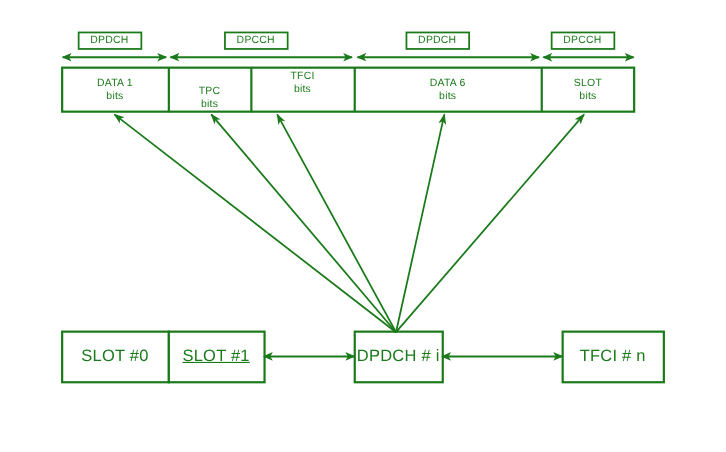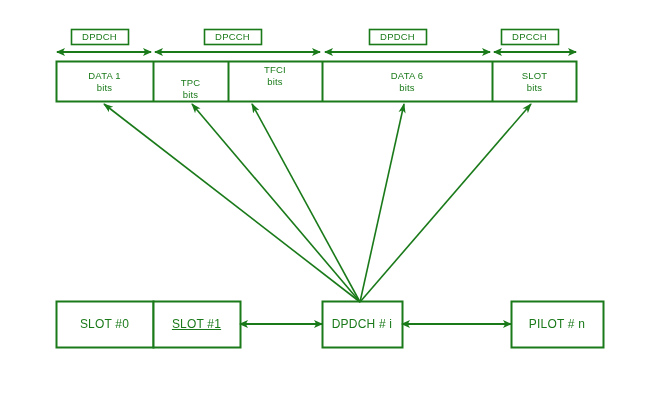--- a/index.html
+++ b/index.html
@@ -46,21 +46,21 @@
     font-size: 9.5px;
     color: #1a7a1a;
     display: flex;
     align-items: center;
     justify-content: center;
   }
   .slot-label {
     display: flex;
     align-items: center;
     justify-content: center;
-    font-size: 12px;
+    font-size: 15px;
     color: #1a7a1a;
   }
 </style>
 </head>
 <body>
 
 <div id="canvas">
 
   <svg id="vector-layer" viewBox="0 0 660 411" xmlns="http://www.w3.org/2000/svg">
     <defs>
@@ -134,16 +134,16 @@
         <span>SLOT</span>
         <span>bits</span>
       </div>
       <div class="lbl tag-label" style="left: 71px; top: 29px; width: 57px; height: 16px;">DPDCH</div>
       <div class="lbl tag-label" style="left: 204px; top: 29px; width: 57px; height: 16px;">DPCCH</div>
       <div class="lbl tag-label" style="left: 369px; top: 29px; width: 57px; height: 16px;">DPDCH</div>
       <div class="lbl tag-label" style="left: 501px; top: 29px; width: 57px; height: 16px;">DPCCH</div>
       <div class="lbl slot-label" style="left: 56px; top: 301px; width: 97px; height: 46px;">SLOT #0</div>
       <div class="lbl slot-label" style="left: 153px; top: 301px; width: 87px; height: 46px; text-decoration: underline;">SLOT #1</div>
       <div class="lbl slot-label" style="left: 322px; top: 301px; width: 80px; height: 46px;">DPDCH # i</div>
-      <div class="lbl slot-label" style="left: 511px; top: 301px; width: 92px; height: 46px;">PILOT # n</div>
+      <div class="lbl slot-label" style="left: 511px; top: 301px; width: 92px; height: 46px;">TFCI # n</div>
     </div>
 
 </div>
 
 </body></html>

